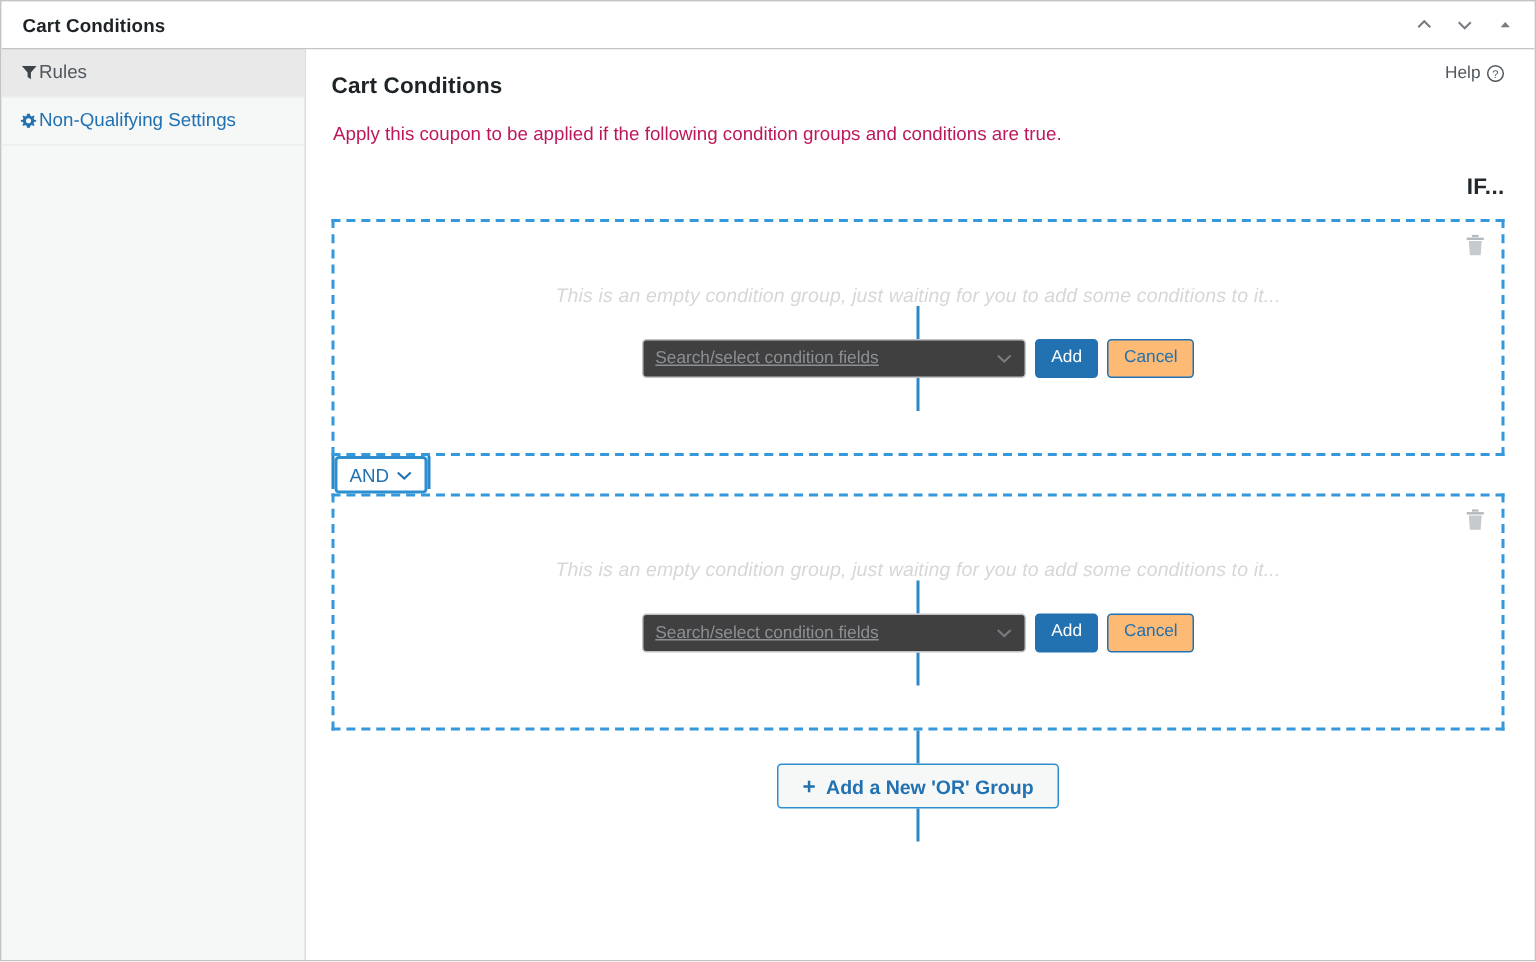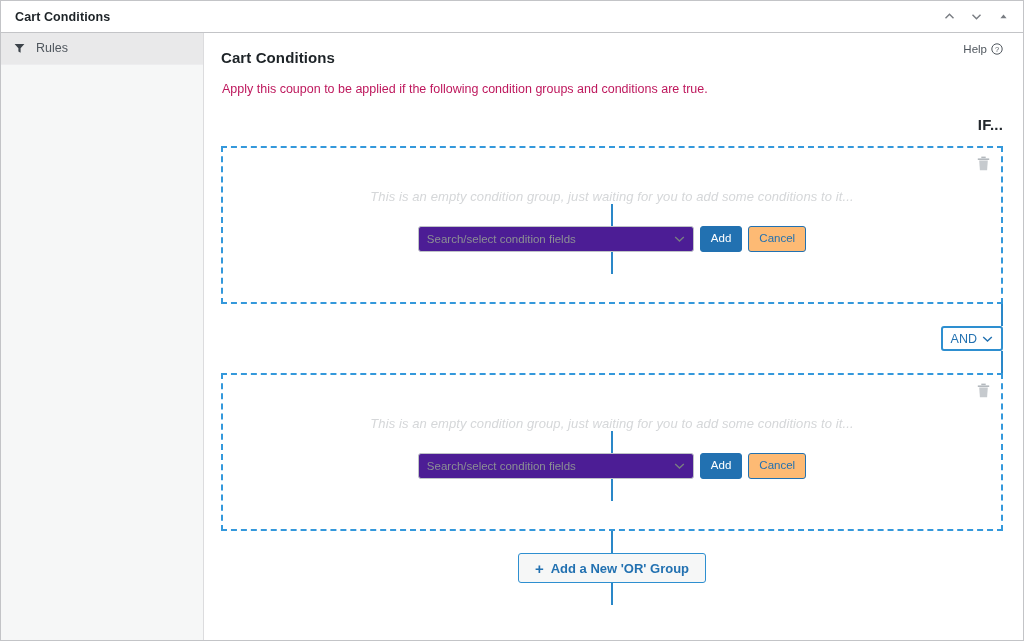--- a/index.html
+++ b/index.html
@@ -63,21 +63,20 @@
   .sidebar {
     flex: 0 0 203px;
     width: 203px;
     background: #f6f7f7;
     border-right: 1px solid #dcdcde;
     padding-top: 0;
   }
   .side-item {
     display: flex;
     align-items: center;
-    gap: 10px;
     height: 32px;
     padding: 0 12px 0 11px;
     font-size: 12.5px;
     cursor: pointer;
     border-bottom: 1px solid #ededef;
     color: #2271b1;
     text-align: right;
   }
   .side-item.active {
     background: #e9e9ea;
@@ -177,32 +176,33 @@
   .conn-top { height: 22px; }
   .conn-bot { height: 22px; }
 
   .add-row {
     display: flex;
     align-items: center;
     justify-content: center;
     gap: 6px;
   }
   .cond-select {
-    width: 276px;
+    width: 256px;
     height: 26px;
     border: 1px solid #bfc3c7;
     border-radius: 3px;
-    background: #4c1d95;
+    background: #404040;
     font-size: 11.5px;
     color: #8c8f94;
     display: flex;
     align-items: center;
     padding: 0 8px;
     position: relative;
     cursor: pointer;
+    text-decoration: underline;
   }
   .cond-select .chev {
     position: absolute;
     right: 8px; top: 50%;
     transform: translateY(-50%);
     display: flex;
   }
   .btn {
     height: 26px;
     border-radius: 3px;
@@ -222,22 +222,22 @@
   }
   .btn-secondary {
     background: #fdba74;
     border: 1px solid #2271b1;
     color: #2271b1;
   }
 
   
   .and-block {
     display: flex;
-    flex-direction: column;
-    align-items: flex-end;
+    flex-direction: row;
+    align-items: flex-start;
   }
   .and-line { width: 2px; height: 22px; background: #2a87c8; }
   .and-select {
     border: 2px solid #2e8fd0;
     border-radius: 3px;
     background: #fff;
     color: #2271b1;
     font-size: 12.5px;
     height: 25px;
     padding: 0 8px;
@@ -302,20 +302,29 @@
 
       <div class="side-item active">
         <span class="side-icon">
           <svg width="11" height="11" viewBox="0 0 11 11">
             <path d="M0.6 1 H10.4 L6.6 5.3 V9.8 L4.4 8.4 V5.3 Z" fill="#3c434a"></path>
           </svg>
         </span>
         <span class="side-label">Rules</span>
       </div>
 
+      <div class="side-item">
+        <span class="side-icon">
+          <svg width="12" height="12" viewBox="0 0 12 12">
+            <path d="M6 0.9 L7 0.9 L7.25 2.2 L8.2 2.65 L9.3 1.95 L10.05 2.7 L9.35 3.8 L9.8 4.75 L11.1 5 L11.1 6 L9.8 6.25 L9.35 7.2 L10.05 8.3 L9.3 9.05 L8.2 8.35 L7.25 8.8 L7 10.1 L6 10.1 L5 10.1 L4.75 8.8 L3.8 8.35 L2.7 9.05 L1.95 8.3 L2.65 7.2 L2.2 6.25 L0.9 6 L0.9 5 L2.2 4.75 L2.65 3.8 L1.95 2.7 L2.7 1.95 L3.8 2.65 L4.75 2.2 L5 0.9 Z" fill="#2271b1"></path>
+            <circle cx="6" cy="5.5" r="1.7" fill="#f6f7f7"></circle>
+          </svg>
+        </span>
+        <span class="side-label">Non-Qualifying Settings</span>
+      </div>
 
     </div>
 
     <div class="main">
 
       <div class="main-head">
         <h2 class="panel-title">Cart Conditions</h2>
         <div class="help-link">
           <span>Help</span>
           <span>

